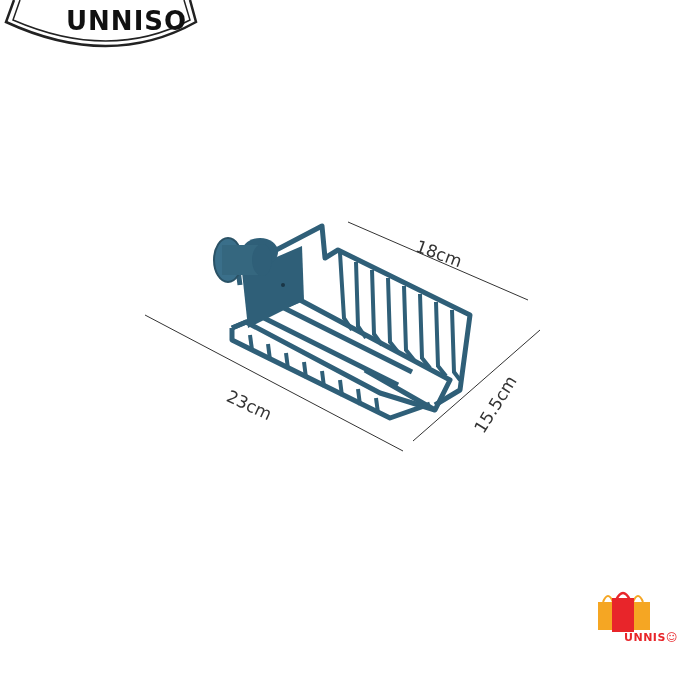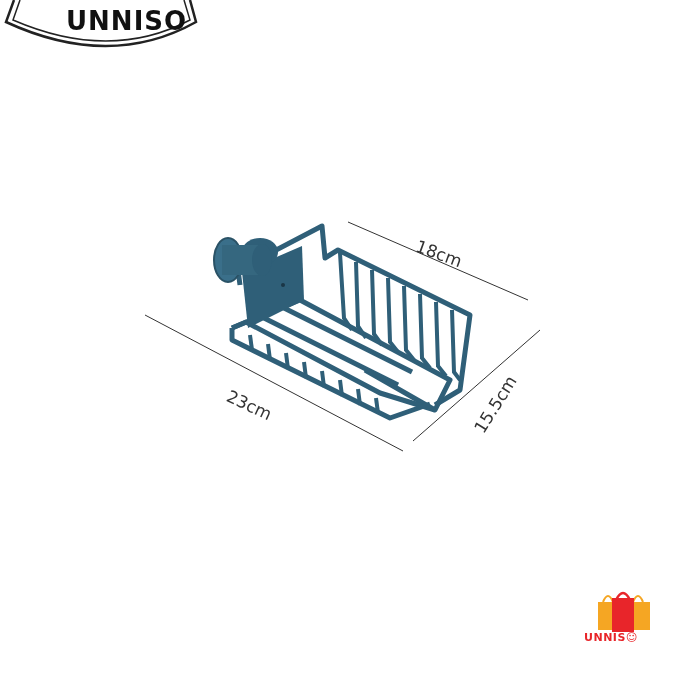--- a/index.html
+++ b/index.html
@@ -5,21 +5,21 @@
   html, body { margin:0; padding:0; background:#ffffff; }
   body { width:700px; height:700px; position:relative; overflow:hidden; font-family:"DejaVu Sans", sans-serif; }
   .badge { position:absolute; left:0; top:0; width:220px; height:60px; }
   .badge-text { position:absolute; left:38px; top:6px; font-family:"DejaVu Sans", sans-serif; font-weight:bold; font-size:26px; letter-spacing:1px; color:#111;margin-left:28px; }
   .product { position:absolute; left:0; top:0; width:700px; height:700px; }
   .dim-label { position:absolute; font-family:"DejaVu Sans", sans-serif; font-size:17px; color:#333; white-space:nowrap; }
   .dim-18 { left:420px; top:236px; transform:rotate(20deg); transform-origin:left top; }
   .dim-23 { left:232px; top:386px; transform:rotate(25deg); transform-origin:left top; }
   .dim-155 { left:470px; top:426px; transform:rotate(-58deg); transform-origin:left top; }
   .brand { position:absolute; left:590px; top:588px; width:70px; height:60px; }
-  .brand-text { position:absolute; left:584px; top:631px; font-family:"DejaVu Sans", sans-serif; font-weight:bold; font-size:11px; color:#e8252a; letter-spacing:0.5px; }
+  .brand-text { position:absolute; left:624px; top:631px; font-family:"DejaVu Sans", sans-serif; font-weight:bold; font-size:11px; color:#e8252a; letter-spacing:0.5px; }
 </style>
 </head>
 <body>
 
 <svg class="badge" viewBox="0 0 220 60">
   <path d="M14 0 L6 22 Q110 70 196 22 L190 0" fill="none" stroke="#222" stroke-width="2.5"></path>
   <path d="M20 0 L13 20 Q110 62 190 20 L184 0" fill="none" stroke="#222" stroke-width="1.5"></path>
 </svg>
 <div class="badge-text">UNNISO</div>
 

